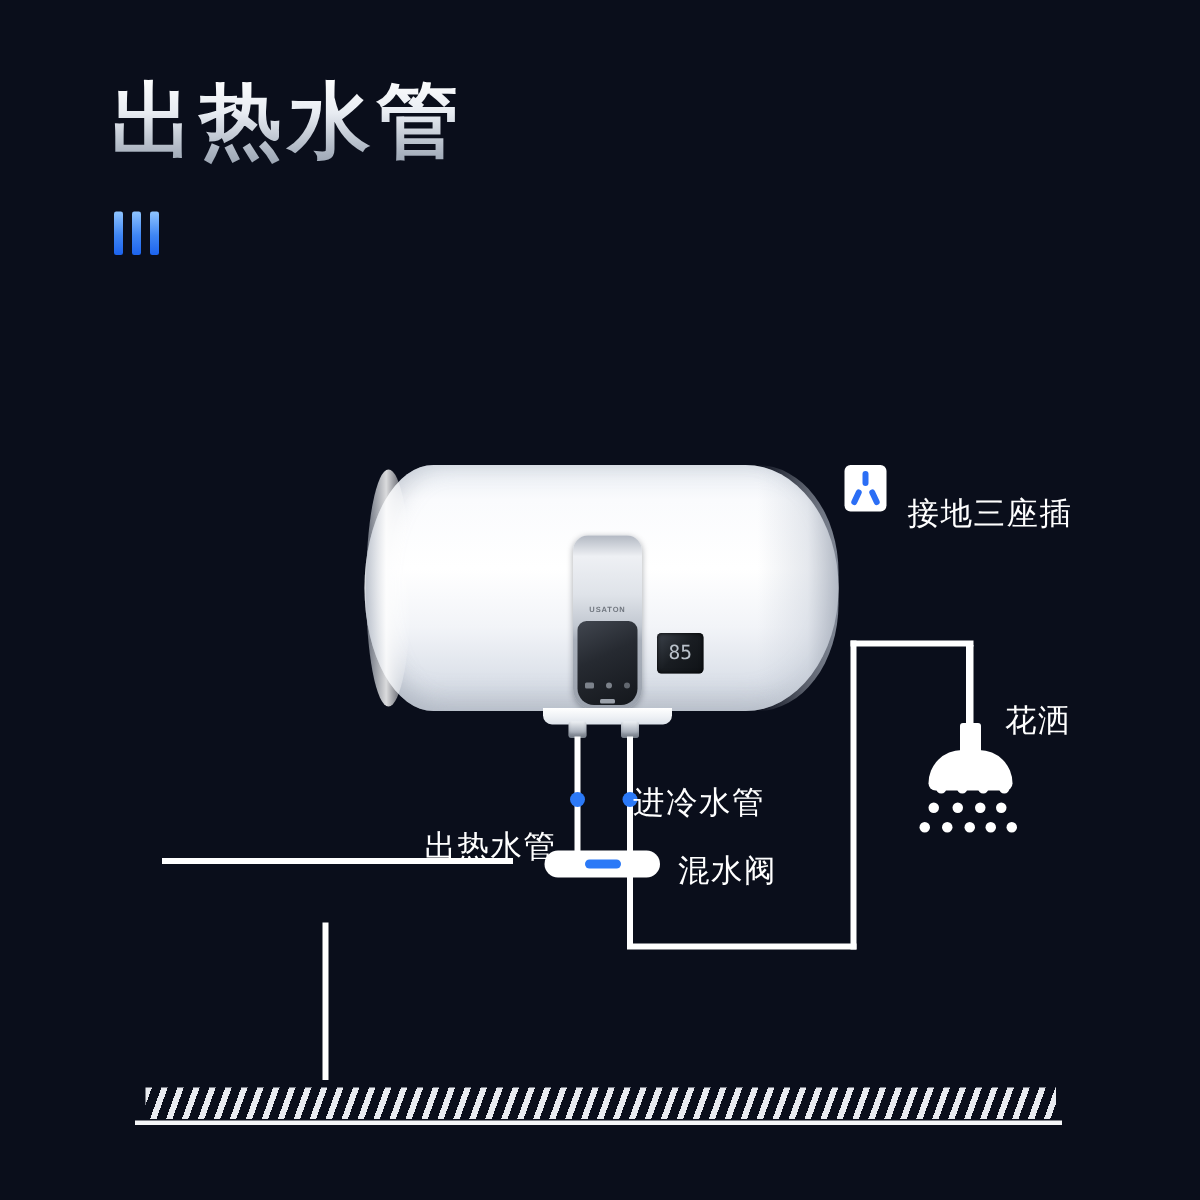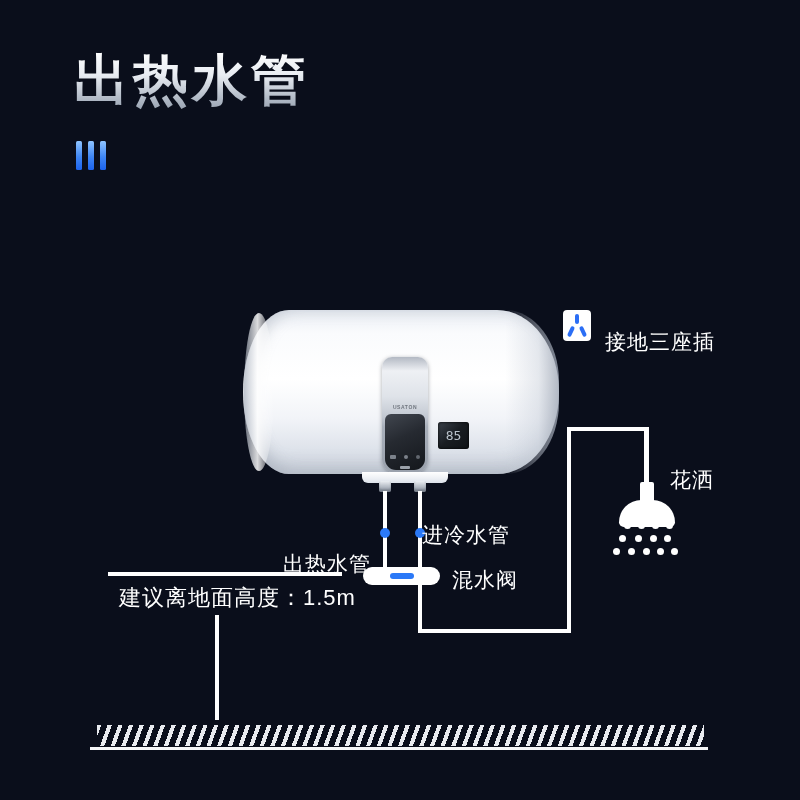--- a/index.html
+++ b/index.html
@@ -183,19 +183,18 @@
   <div class="spray" style="left:643px;top:548px;"></div>
   <div class="spray" style="left:657px;top:548px;"></div>
   <div class="spray" style="left:671px;top:548px;"></div>
   <div class="label" style="left:670px;top:466px;">花洒</div>
 
   <div class="label" style="left:283px;top:550px;">出热水管</div>
   <div class="label" style="left:422px;top:521px;">进冷水管</div>
   <div class="label" style="left:452px;top:566px;">混水阀</div>
 
   <div class="line" style="left:108px;top:572px;width:234px;height:4px;"></div>
-  <div class="label label-lg" style="left:119px;top:583px;">建议离地面高度：1.5m</div>
   <div class="line" style="left:215px;top:615px;width:4px;height:105px;"></div>
 
   <div class="ground-hatch"></div>
   <div class="ground-line"></div>
 
 </div>
 
 </body></html>

